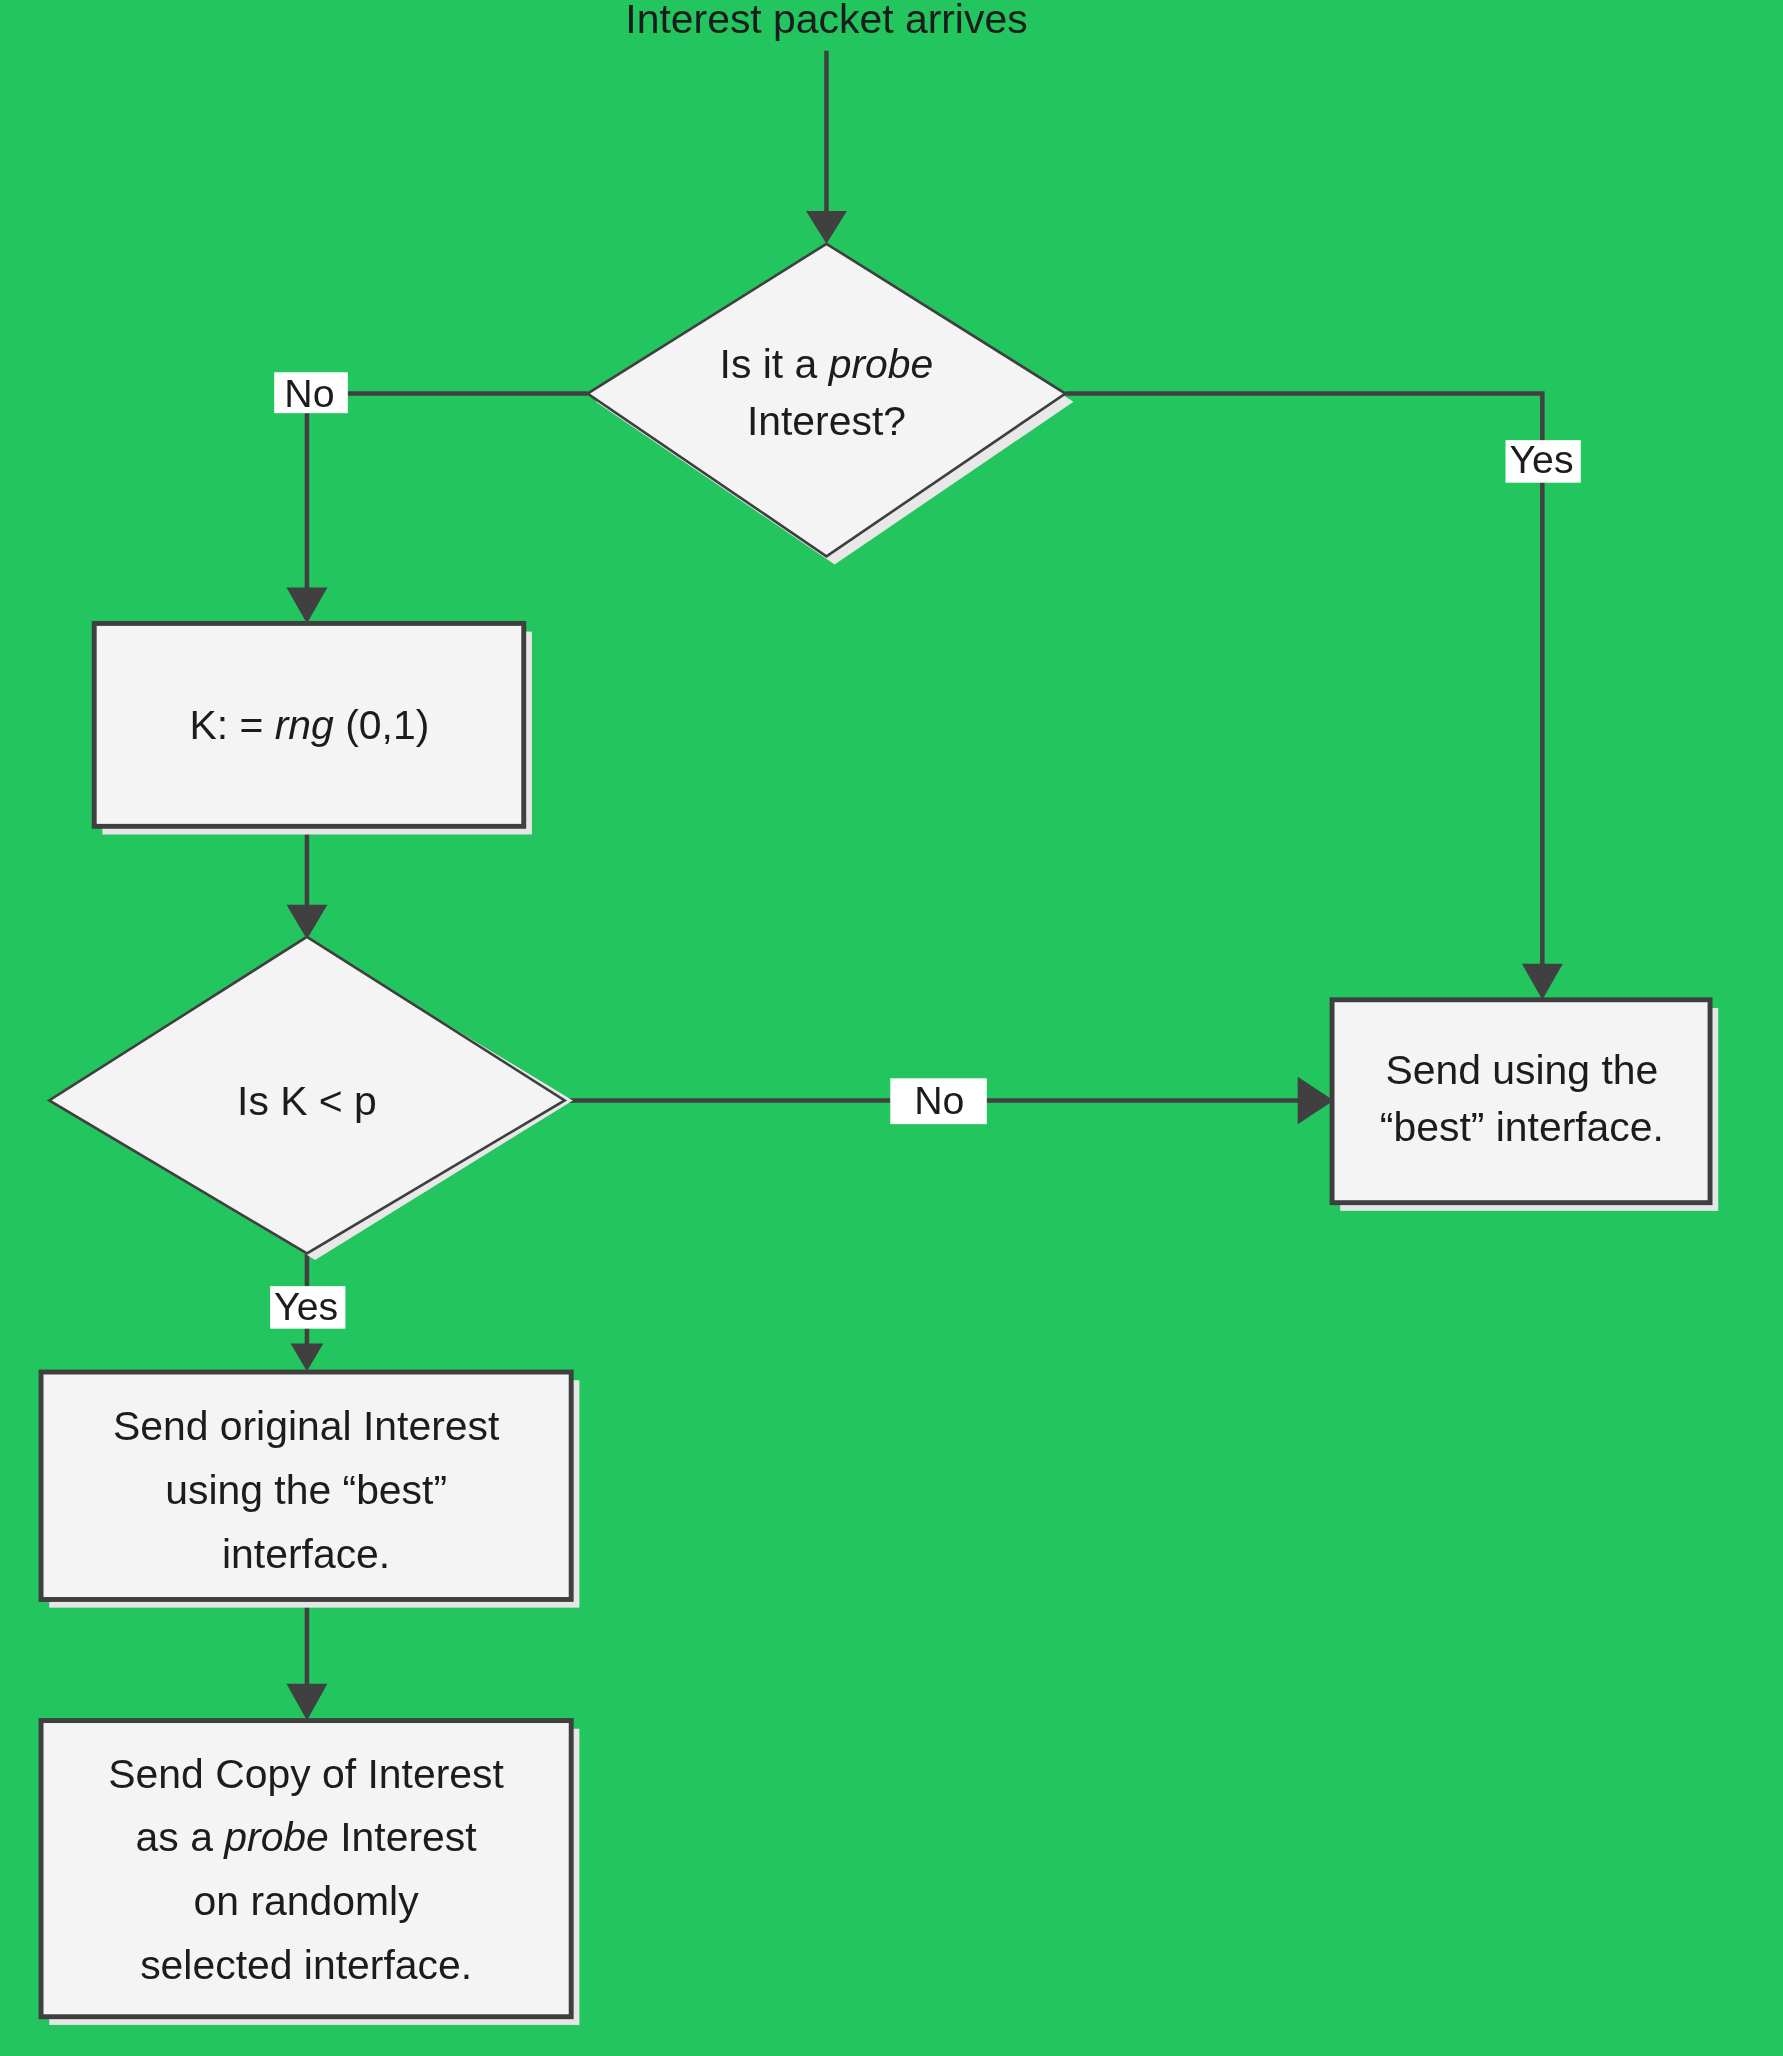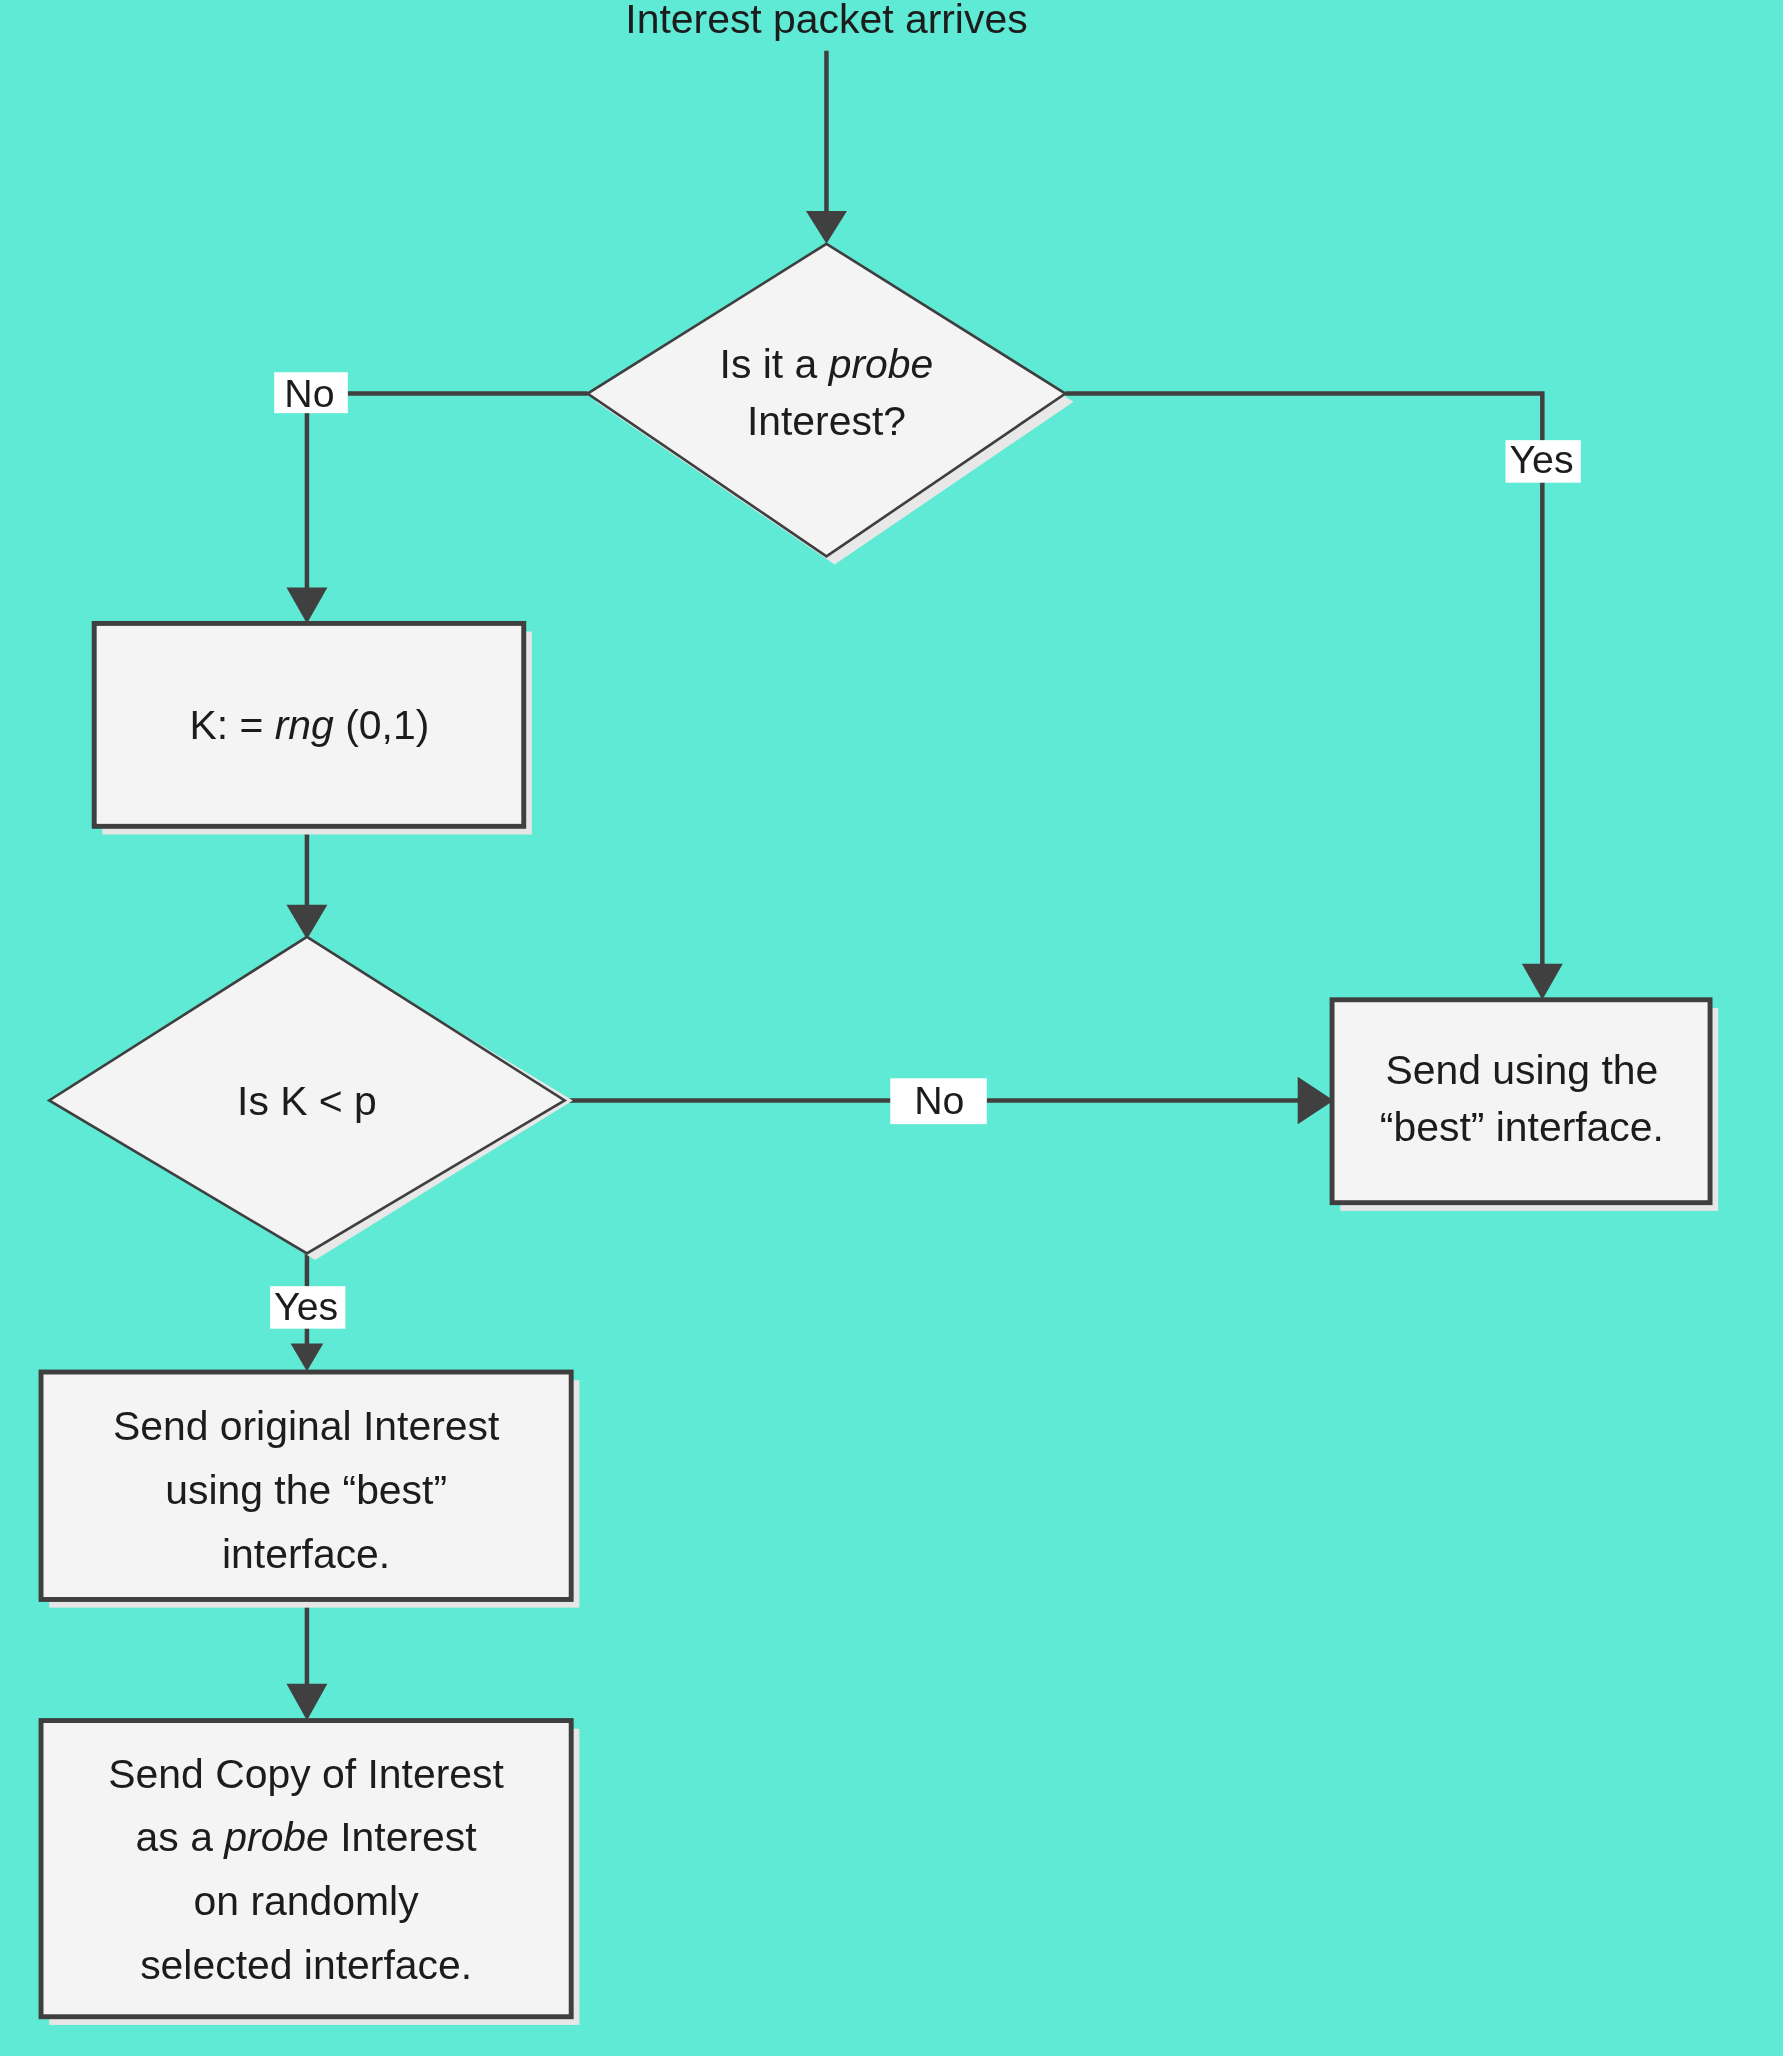--- a/index.html
+++ b/index.html
@@ -10,21 +10,21 @@
   body {
     width: 1783px;
     height: 2056px;
     font-family: "Liberation Sans", sans-serif;
     overflow: hidden;
   }
   #flow-root {
     position: relative;
     width: 1783px;
     height: 2056px;
-    background: #5eead4;
+    background: #22c55e;
   }
   svg.flow-canvas {
     position: absolute;
     left: 0;
     top: 0;
     width: 1783px;
     height: 2056px;
     display: block;
   }
   .diamond-shape {

